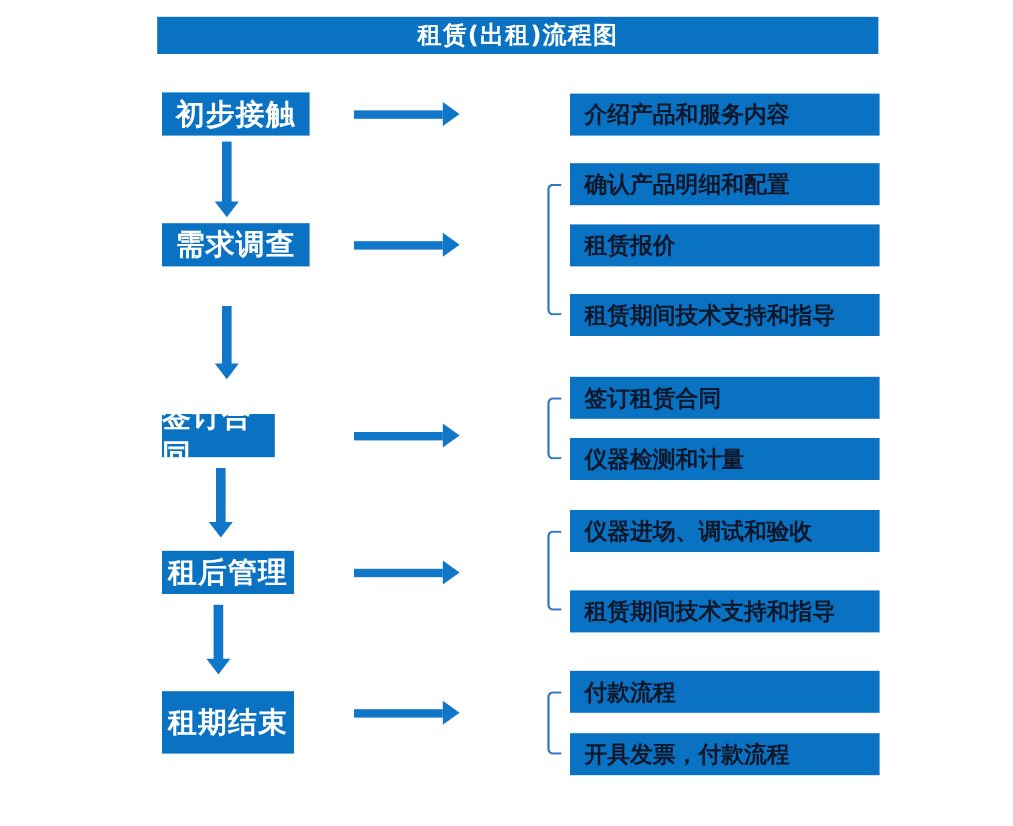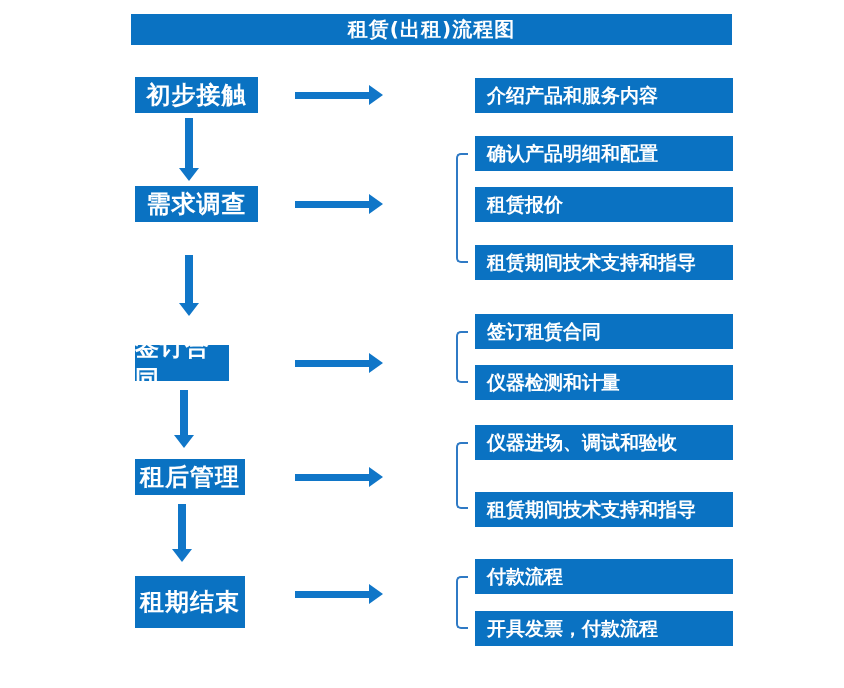--- a/index.html
+++ b/index.html
@@ -38,21 +38,21 @@
     display: flex;
     align-items: center;
     justify-content: center;
     letter-spacing: 1px;
   }
   .output-box {
     position: absolute;
     left: 443px;
     width: 258px; height: 35px;
     background: var(--blue);
-    color: #ffffff;
+    color: #0f172a;
     font-size: 19px;
     font-weight: bold;
     display: flex;
     align-items: center;
     justify-content: flex-start;
     padding-left: 12px;
     box-sizing: border-box;
     white-space: nowrap;
   }
   

